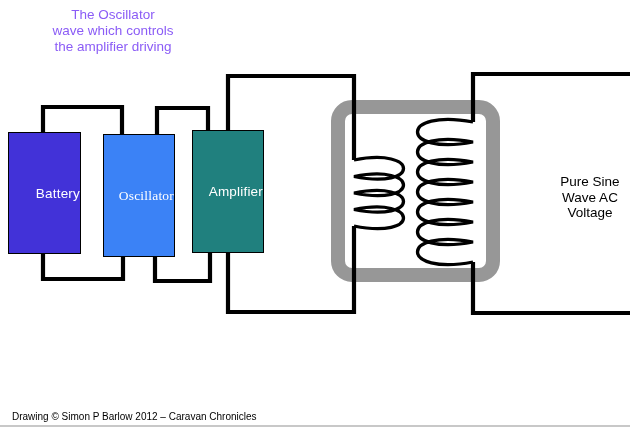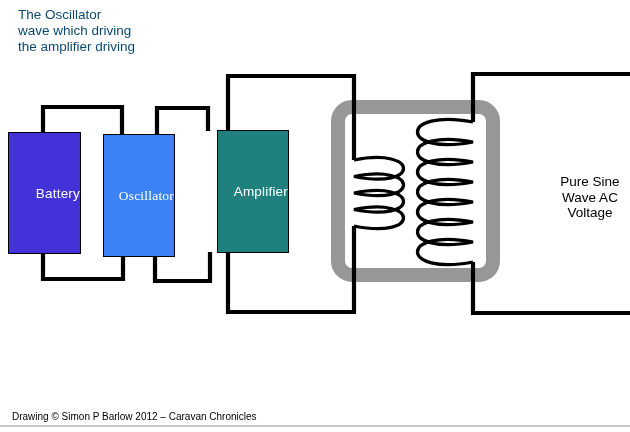--- a/index.html
+++ b/index.html
@@ -10,40 +10,41 @@
     background: #ffffff;
     overflow: hidden;
     font-family: "Liberation Sans", "DejaVu Sans", sans-serif;
   }
   .layer { position: absolute; left: 0; top: 0; }
   .note {
     position: absolute;
     left: 18px;
     top: 7px;
     width: 190px;
+    text-align: center;
     font-size: 13.5px;
     line-height: 16px;
-    color: #0c4a6e;
+    color: #8b5cf6;
   }
   .block {
     position: absolute;
     border: 1.3px solid #000000;
     box-sizing: border-box;
     display: flex;
     align-items: center;
     justify-content: flex-end;
   }
   .block span {
     color: #ffffff;
     font-size: 13.5px;
     letter-spacing: 0.2px;
   }
   .block-battery    { left: 8px;   top: 132px; width: 73px; height: 122px; }
   .block-oscillator { left: 103px; top: 134px; width: 72px; height: 123px; }
-  .block-amplifier  { left: 192px; top: 130px; width: 72px; height: 123px; margin-left: 25px; }
+  .block-amplifier  { left: 192px; top: 130px; width: 72px; height: 123px; }
   .output-label {
     position: absolute;
     left: 533px;
     top: 174px;
     width: 114px;
     text-align: center;
     font-size: 13.5px;
     line-height: 15.5px;
     color: #000000;
   }
@@ -106,21 +107,21 @@
                c -74 -14 -74 34 0 20
                c -74 -14 -74 34 0 20
                c -74 -14 -74 34 0 20
                c -74 -14 -74 34 0 20
                c -74 -14 -74 34 0 20"></path>
     </g>
   </svg>
 
   <div class="note">
     <div>The Oscillator</div>
-    <div>wave which driving</div>
+    <div>wave which controls</div>
     <div>the amplifier driving</div>
   </div>
 
   <div class="block block-battery" style="background: rgb(66, 50, 216);">
     <span>Battery</span>
   </div>
   <div class="block block-oscillator" style="background: #3b82f6; font-family: Liberation Serif, serif;">
     <span>Oscillator</span>
   </div>
   <div class="block block-amplifier" style="background: rgb(32, 128, 126);">

